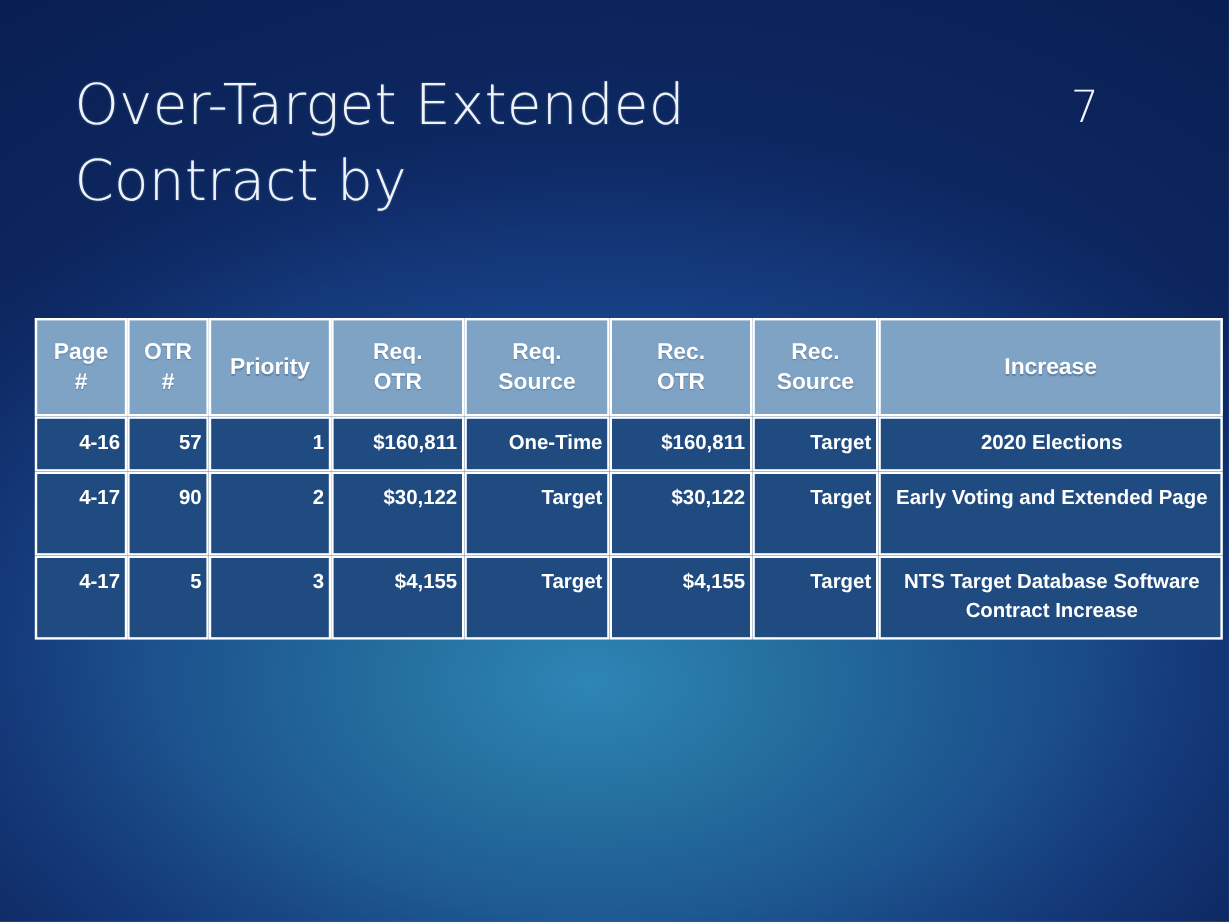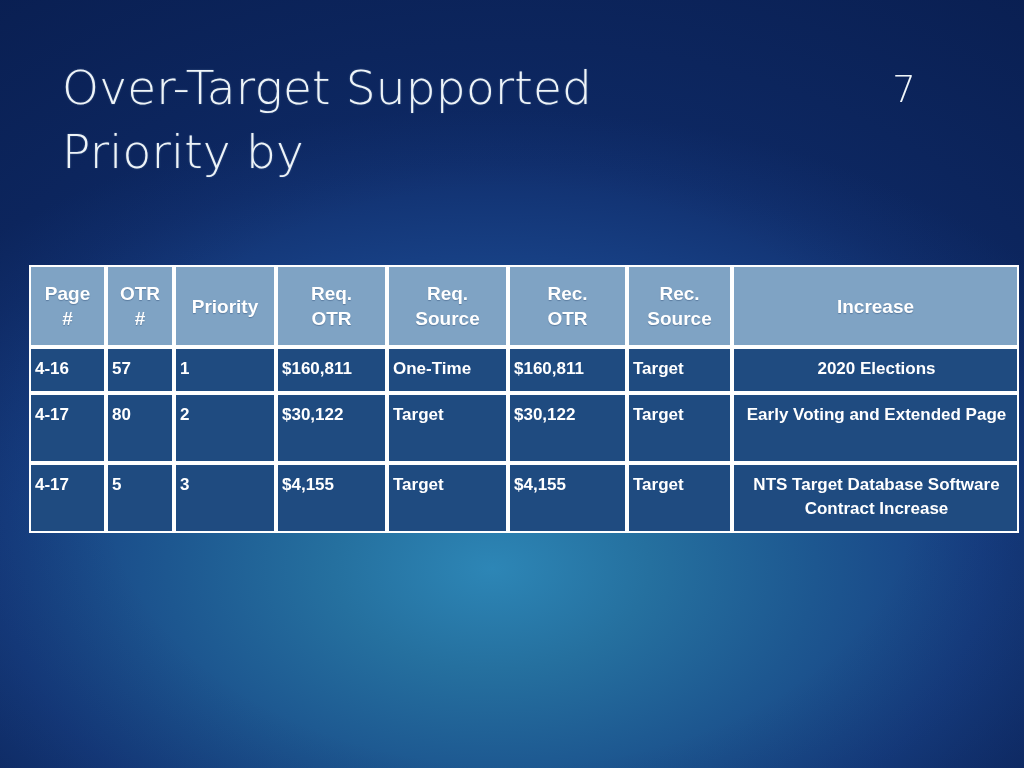--- a/index.html
+++ b/index.html
@@ -89,21 +89,21 @@
     height: 70px;
     vertical-align: middle;
     text-align: center;
     padding: 4px 3px;
     text-shadow: 0 1px 1px rgba(25,55,95,0.35);
   }
   #budget-table tbody td {
     background: #1f4b80;
     font-size: 17px;
     line-height: 24px;
-    text-align: left;
+    text-align: right;
     padding: 8px 4px 10px 4px;
   }
   #budget-table tbody td.purpose {
     text-align: center;
     padding-left: 10px;
     padding-right: 8px;
   }
   #budget-table tbody tr.row-tall td {
     height: 48px;
   }
@@ -125,22 +125,22 @@
   .hdr-l2 { display: block; }
 </style>
 </head>
 <body>
 
 <div id="slide">
 
   <div id="vignette"></div>
 
   <div id="title-block">
-    <div class="title-line">Over-Target Supported</div>
-    <div class="title-line">Priority by</div>
+    <div class="title-line">Over-Target Extended</div>
+    <div class="title-line">Contract by</div>
   </div>
 
   <div id="slide-number">7</div>
 
   <table id="budget-table">
     <colgroup>
       <col class="c-page">
       <col class="c-otrnum">
       <col class="c-priority">
       <col class="c-reqotr">
@@ -189,21 +189,21 @@
         <td>57</td>
         <td>1</td>
         <td>$160,811</td>
         <td>One-Time</td>
         <td>$160,811</td>
         <td>Target</td>
         <td class="purpose">2020 Elections</td>
       </tr>
       <tr class="row-tall">
         <td>4-17</td>
-        <td>80</td>
+        <td>90</td>
         <td>2</td>
         <td>$30,122</td>
         <td>Target</td>
         <td>$30,122</td>
         <td>Target</td>
         <td class="purpose">Early Voting and Extended Page</td>
       </tr>
       <tr class="row-tall">
         <td>4-17</td>
         <td>5</td>

